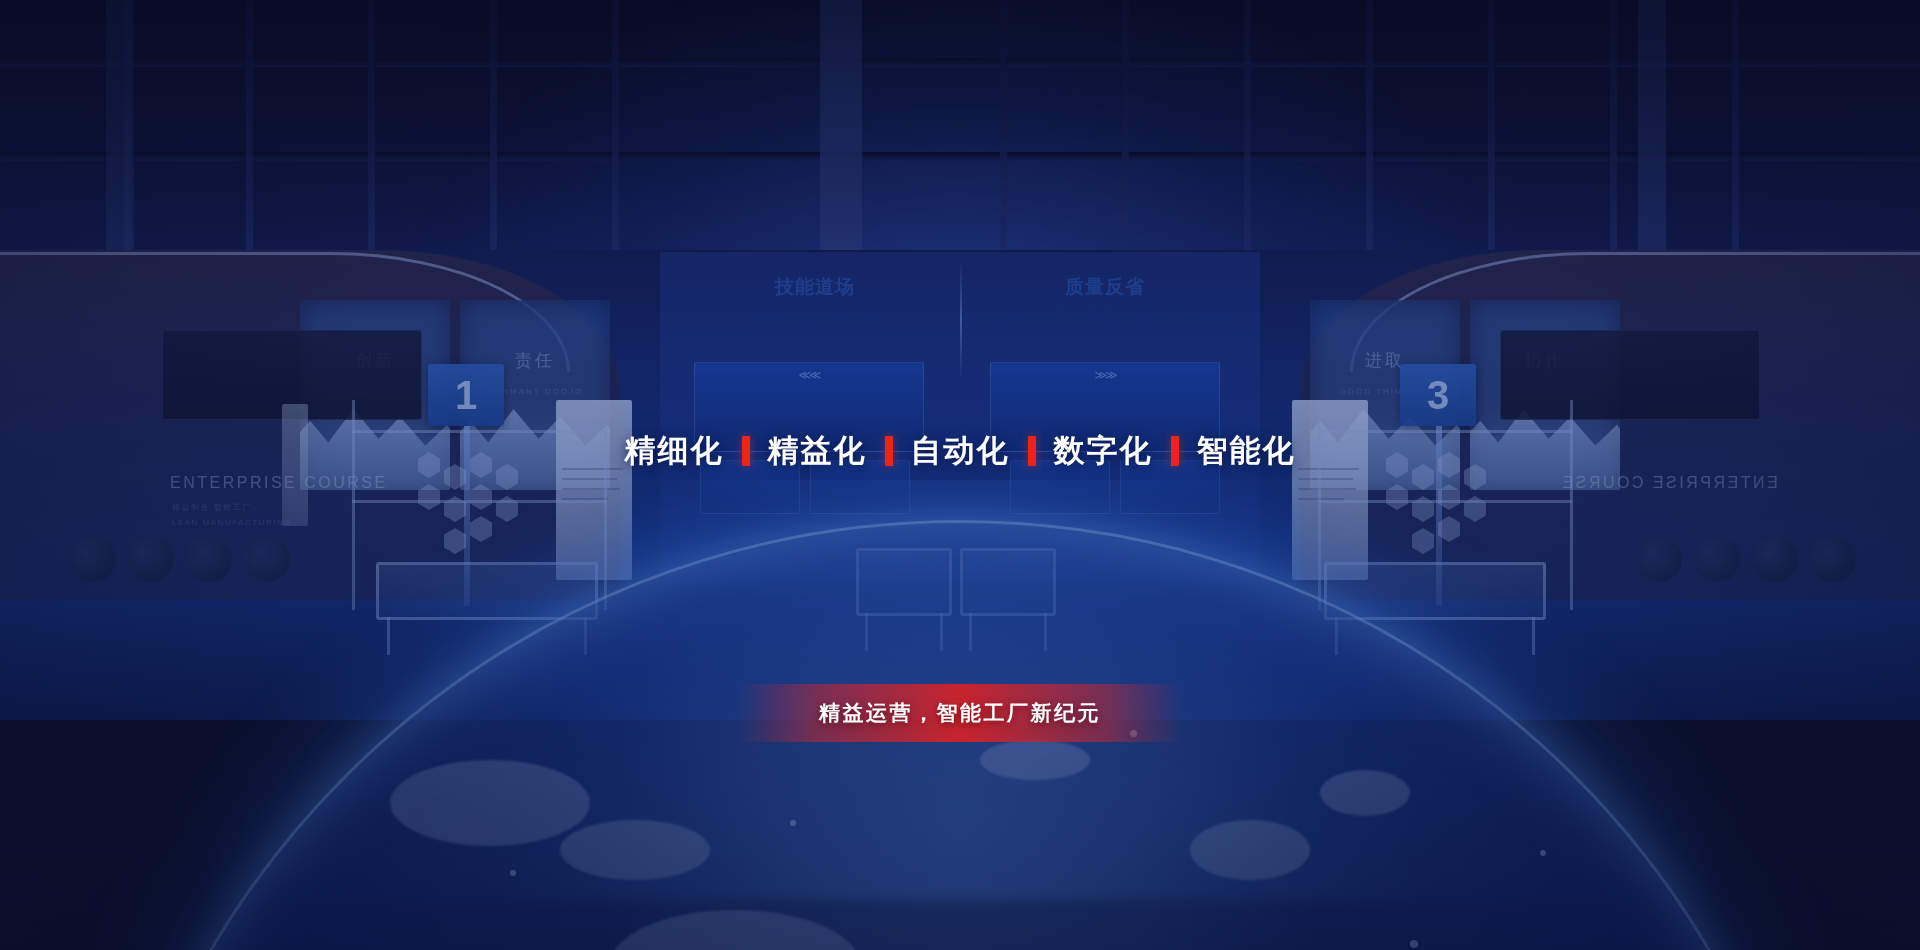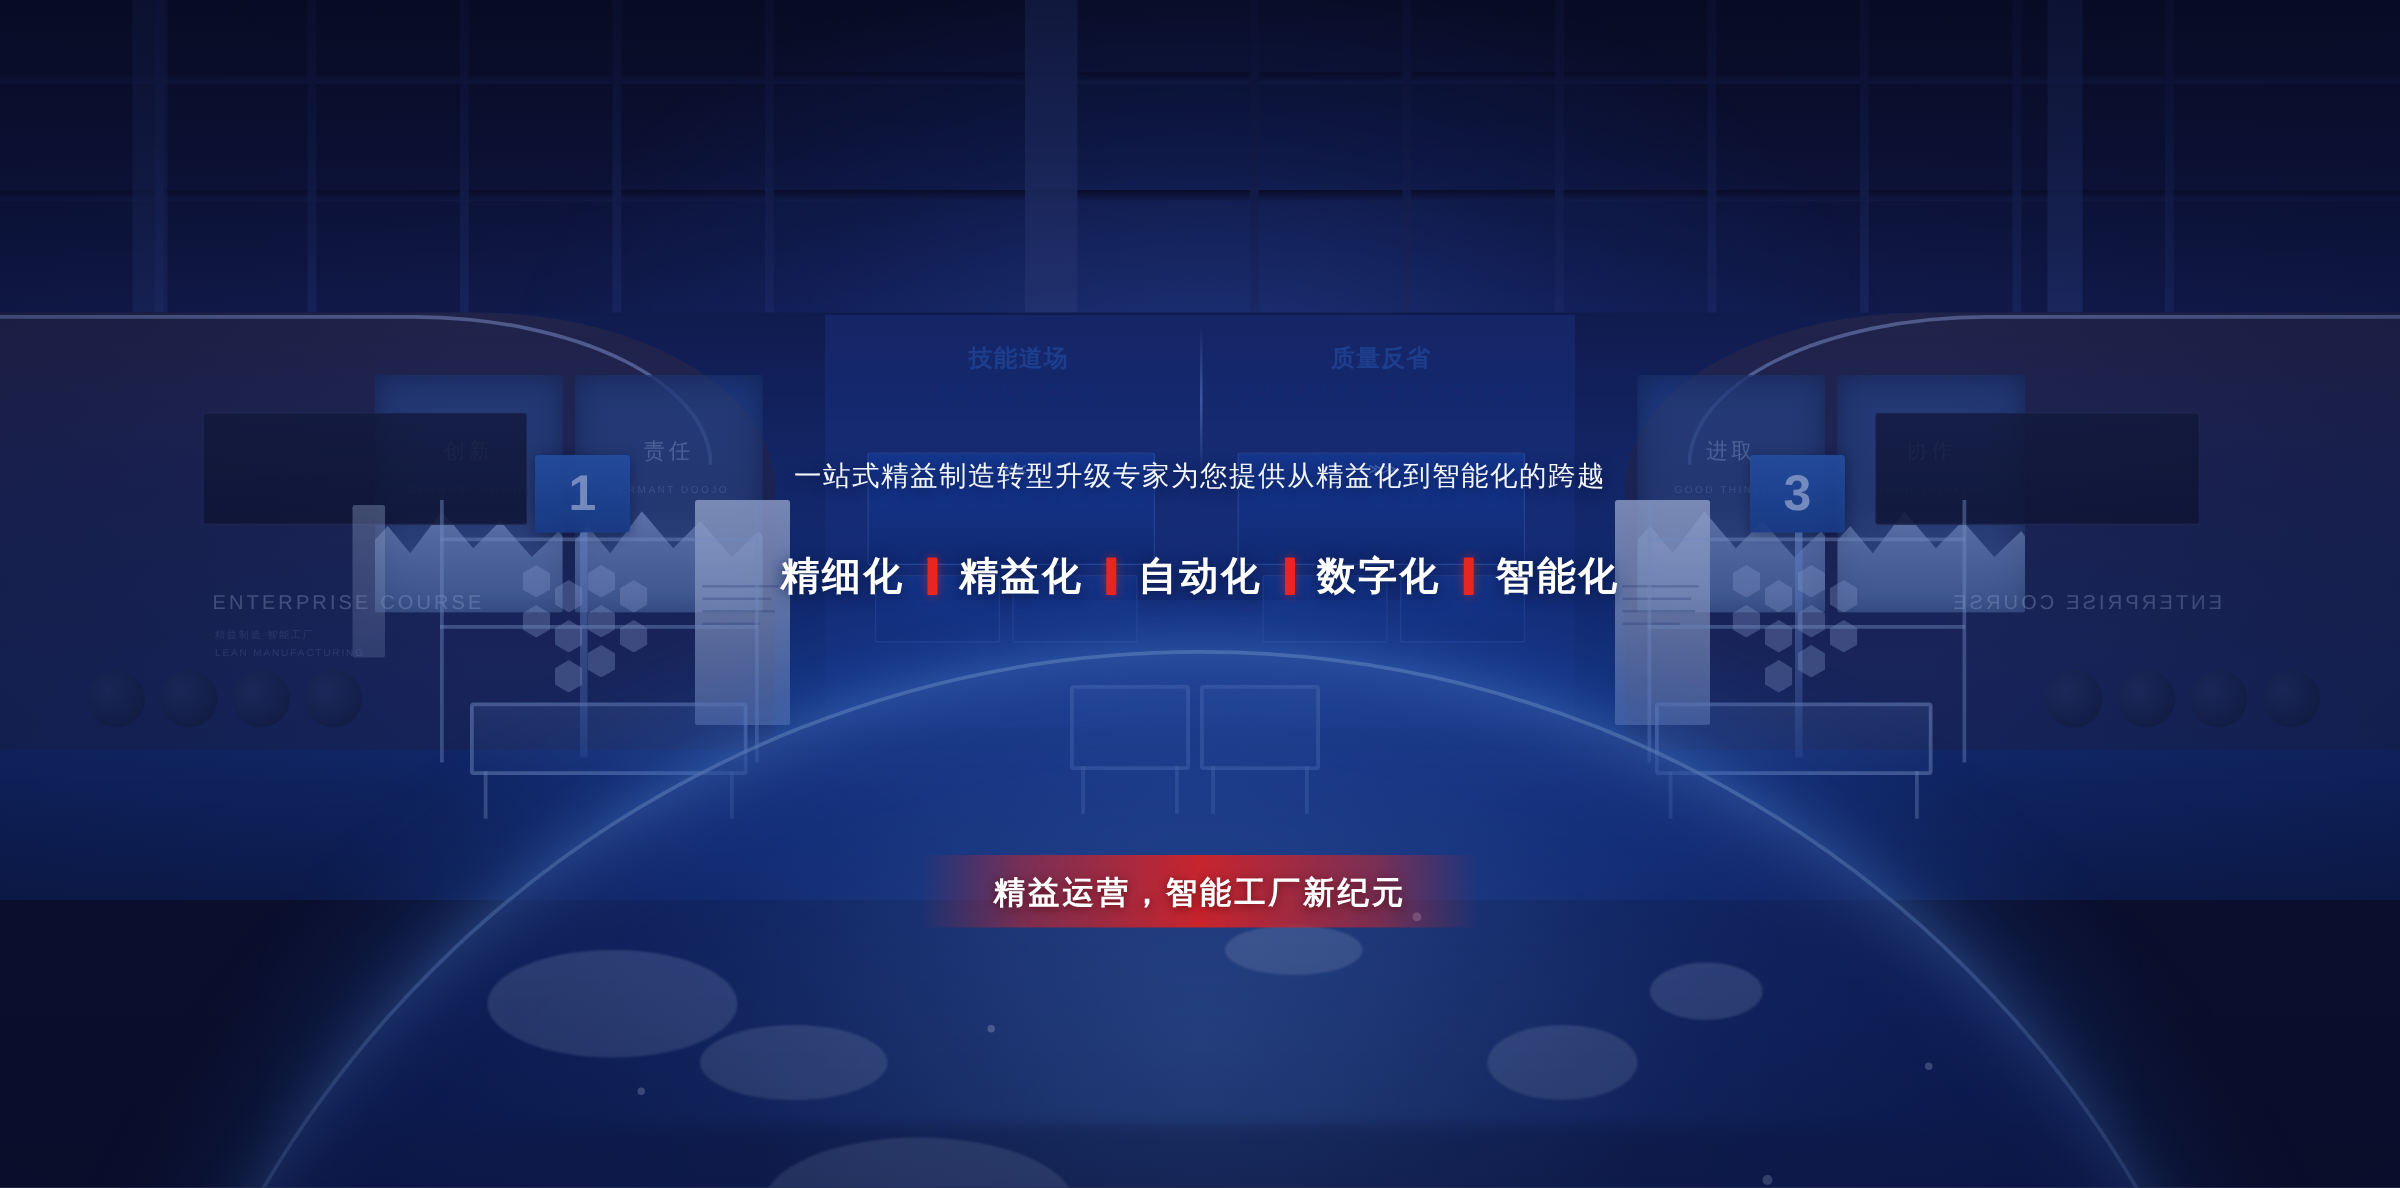--- a/index.html
+++ b/index.html
@@ -179,38 +179,38 @@
   }
 
   .sub-title{
     position:absolute; left:0; right:0; top:366px; text-align:center;
     color:#f2f6ff; font-size:22px; font-weight:500; letter-spacing:1.2px;
     text-shadow:0 2px 10px rgba(6,18,60,.75);
   }
 
   .keyrow{
     position:absolute; left:0; right:0; top:430px;
-    display:flex; align-items:center; justify-content:center; gap:18px;margin-top:10px;
+    display:flex; align-items:center; justify-content:center; gap:18px;
   }
   .keyrow .kw{
     color:#ffffff; font-size:31px; font-weight:700; letter-spacing:2px;
     text-shadow:0 2px 12px rgba(6,18,60,.8);
   }
   .keyrow .sep{
     width:8px; height:30px; background:#e8251f; border-radius:1px;
     box-shadow:0 0 8px rgba(232,37,31,.5);
   }
 
   .banner{
     position:absolute; left:50%; top:684px; transform:translateX(-50%);
     width:446px; height:58px; display:flex; align-items:center; justify-content:center;
     background:linear-gradient(90deg, rgba(180,40,55,0) 0%, rgba(196,38,48,.55) 18%, rgba(214,34,38,.92) 50%, rgba(196,38,48,.55) 82%, rgba(180,40,55,0) 100%);
   }
   .banner .btxt{
-    color:#ffffff; font-size:25px; font-weight:700; letter-spacing:2.5px;
+    color:#ffffff; font-size:21px; font-weight:700; letter-spacing:2.5px;
     text-shadow:0 2px 8px rgba(70,6,10,.7);
   }
 </style>
 </head>
 <body>
 
 <div id="stage">
 
   <div class="bg-layer">
 
@@ -394,21 +394,20 @@
       <div class="globe-rim"></div>
     </div>
 
     <div class="tint"></div>
     <div class="vign"></div>
   </div>
 
   <div class="content">
 
 
-    <p class="sub-title">一站式精益制造转型升级专家为您提供从精益化到智能化的跨越</p>
 
     <div class="keyrow">
       <span class="kw">精细化</span>
       <span class="sep"></span>
       <span class="kw">精益化</span>
       <span class="sep"></span>
       <span class="kw">自动化</span>
       <span class="sep"></span>
       <span class="kw">数字化</span>
       <span class="sep"></span>

